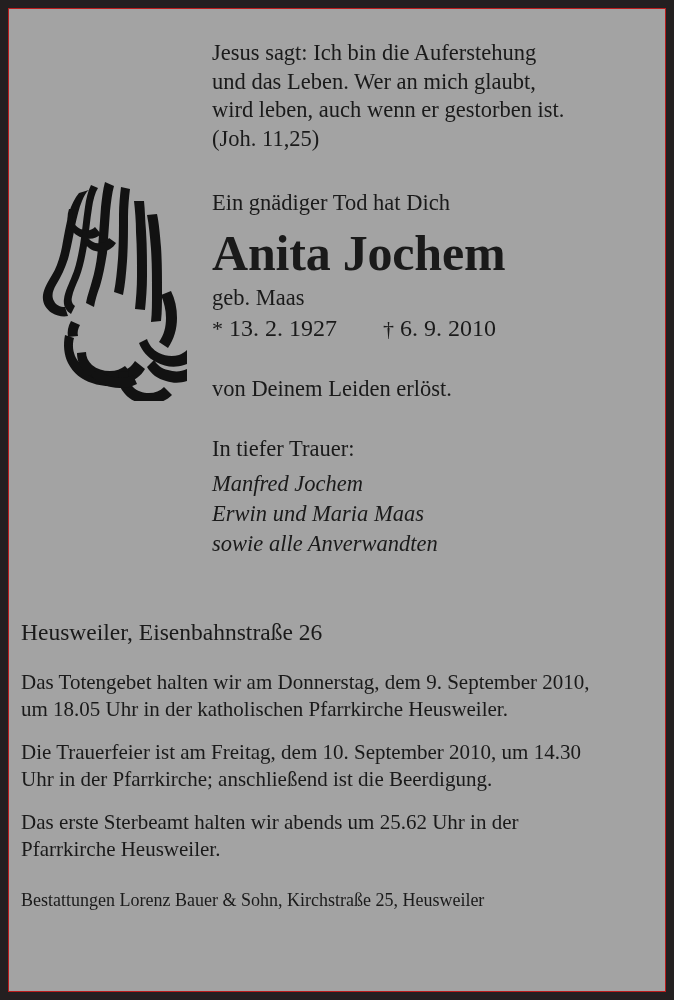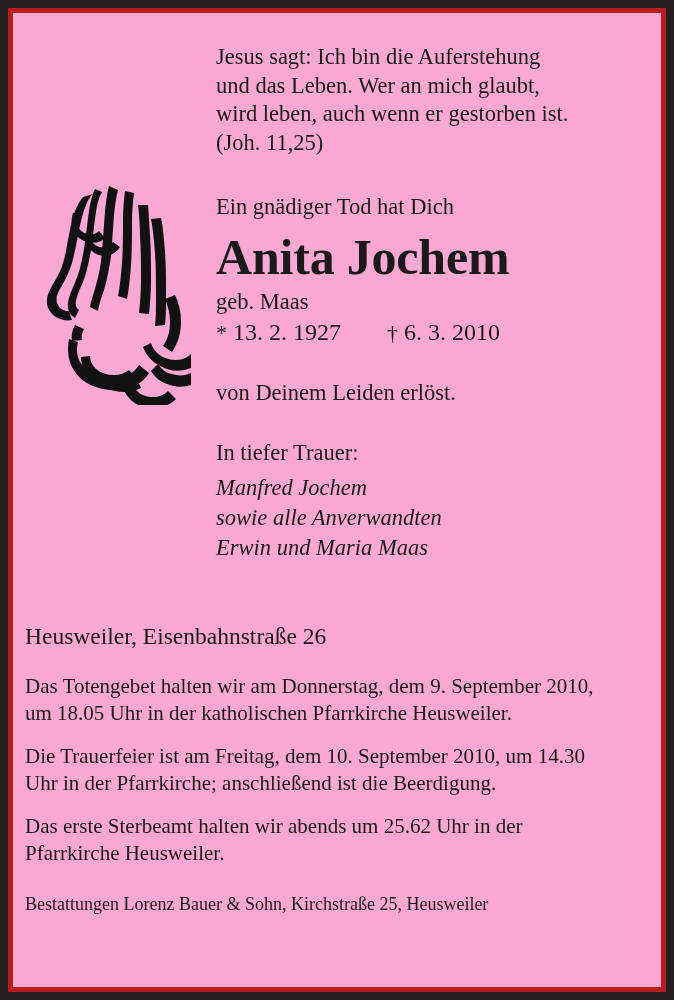--- a/index.html
+++ b/index.html
@@ -22,22 +22,22 @@
     width: 674px;
     height: 1000px;
     background: #231f20;
     padding: 8px;
   }
   .card-inner {
     position: relative;
     box-sizing: border-box;
     width: 100%;
     height: 100%;
-    background: #f9a8d4;
-    border: 5px solid #b91c1c;
+    background: #a3a3a3;
+    border: 1px solid #b91c1c;
     overflow: hidden;
   }
 
   
   .hands-figure {
     position: absolute;
     left: 26px;
     top: 166px;
     width: 152px;
     height: 226px;
@@ -191,31 +191,31 @@
         <span class="verse-line">(Joh. 11,25)</span>
       </p>
 
       <p class="lead-in">Ein gnädiger Tod hat Dich</p>
 
       <h1 class="deceased-name">Anita Jochem</h1>
 
       <p class="maiden-name">geb. Maas</p>
 
       <p class="life-dates">
-        <span class="date-birth"><span class="sym">*</span> <span>13. 2. 1927</span></span><span class="date-death"><span class="sym">†</span> <span>6. 3. 2010</span></span>
+        <span class="date-birth"><span class="sym">*</span> <span>13. 2. 1927</span></span><span class="date-death"><span class="sym">†</span> <span>6. 9. 2010</span></span>
       </p>
 
       <p class="release-line">von Deinem Leiden erlöst.</p>
 
       <p class="mourn-heading">In tiefer Trauer:</p>
 
       <ul class="mourner-list">
         <li>Manfred Jochem</li>
+        <li>Erwin und Maria Maas</li>
         <li>sowie alle Anverwandten</li>
-        <li>Erwin und Maria Maas</li>
       </ul>
     </div>
 
     <div class="lower-block">
       <p class="address-line">Heusweiler, Eisenbahnstraße 26</p>
 
       <p class="service-note">Das Totengebet halten wir am Donnerstag, dem 9. September 2010, um 18.05 Uhr in der katholischen Pfarrkirche Heusweiler.</p>
       <p class="service-note">Die Trauerfeier ist am Freitag, dem 10. September 2010, um 14.30 Uhr in der Pfarrkirche; anschließend ist die Beerdigung.</p>
       <p class="service-note">Das erste Sterbeamt halten wir abends um 25.62 Uhr in der Pfarrkirche Heusweiler.</p>
 

